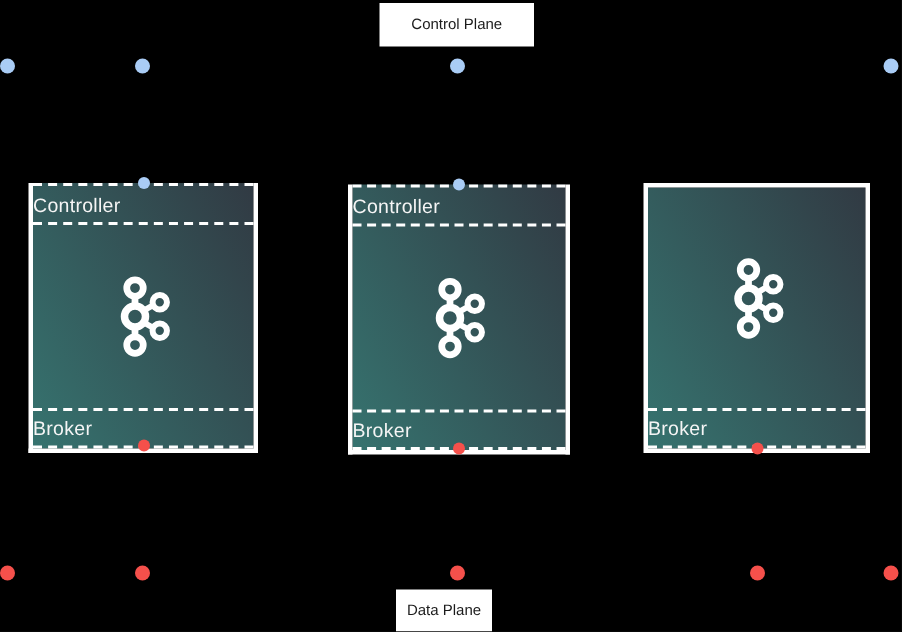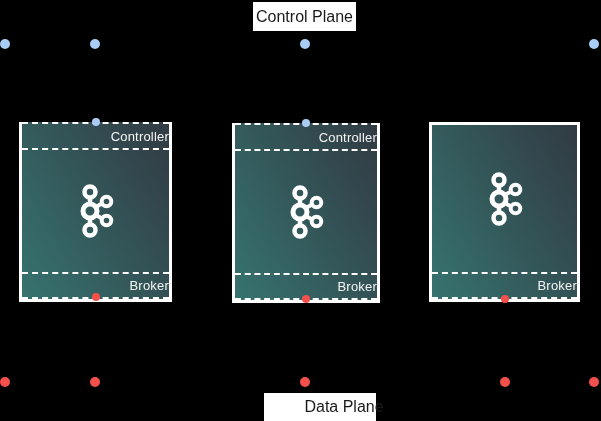--- a/index.html
+++ b/index.html
@@ -3,43 +3,43 @@
 <meta charset="utf-8">
 <style>
   html,body{margin:0;padding:0;}
   body{font-family:"Liberation Sans", sans-serif; background:#222;}
   #canvas{
     position:relative; width:601px; height:421px; overflow:hidden;
     background:var(--canvas-bg,#000);
   }
   .plane-label{
     position:absolute; background:var(--label-bg,#fff); color:var(--label-text,#1b1b1b);
-    font-size:16px; display:flex; align-items:center; justify-content:center;
+    font-size:10px; display:flex; align-items:center; justify-content:center;
     white-space:nowrap;
   }
   #control-plane-label{left:253px; top:2px; width:103px; height:29px;}
-  #data-plane-label{left:264px; top:393px; width:64px; height:28px;padding-left:48px;}
+  #data-plane-label{left:264px; top:393px; width:64px; height:28px;}
 
   .node{
     position:absolute; box-sizing:border-box;
     width:153px; height:180px;
     background:linear-gradient(60deg, var(--node-teal,#36736f) 0%, var(--node-slate,#313a43) 100%);
     border:3px solid var(--node-border,#fff);
     border-top:none;
     display:flex; flex-direction:column;
   }
   .node.n1{left:19px;  top:122px; width:153px;}
   .node.n2{left:232px; top:123px; width:148px;}
   .node.n3{left:429px; top:122px; width:151px; border-top:3px solid var(--node-border,#fff);}
 
   .strip{
     box-sizing:border-box; flex:none;
     border-top:2px dashed var(--node-border,#fff);
     border-bottom:2px dashed var(--node-border,#fff);
-    display:flex; align-items:center; justify-content:flex-end;
+    display:flex; align-items:center; justify-content:flex-start;
     color:var(--node-text,#f5f5f5); font-size:13px; letter-spacing:.2px;
   }
   .strip.controller{height:28px;}
   .strip.broker{height:27px; margin-bottom:0;}
   .node.n3 .strip.broker{margin-top:auto;}
 
   .logo-area{flex:1; display:flex; align-items:center; justify-content:center;}
   .kafka-logo{display:block;}
 
   .dot{

